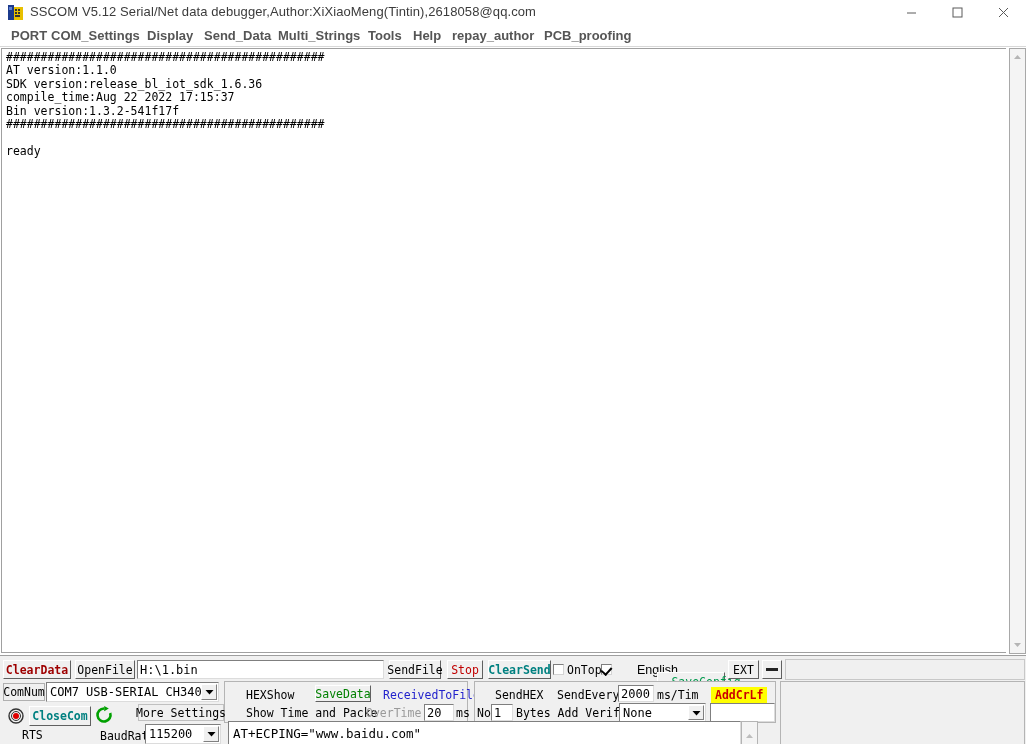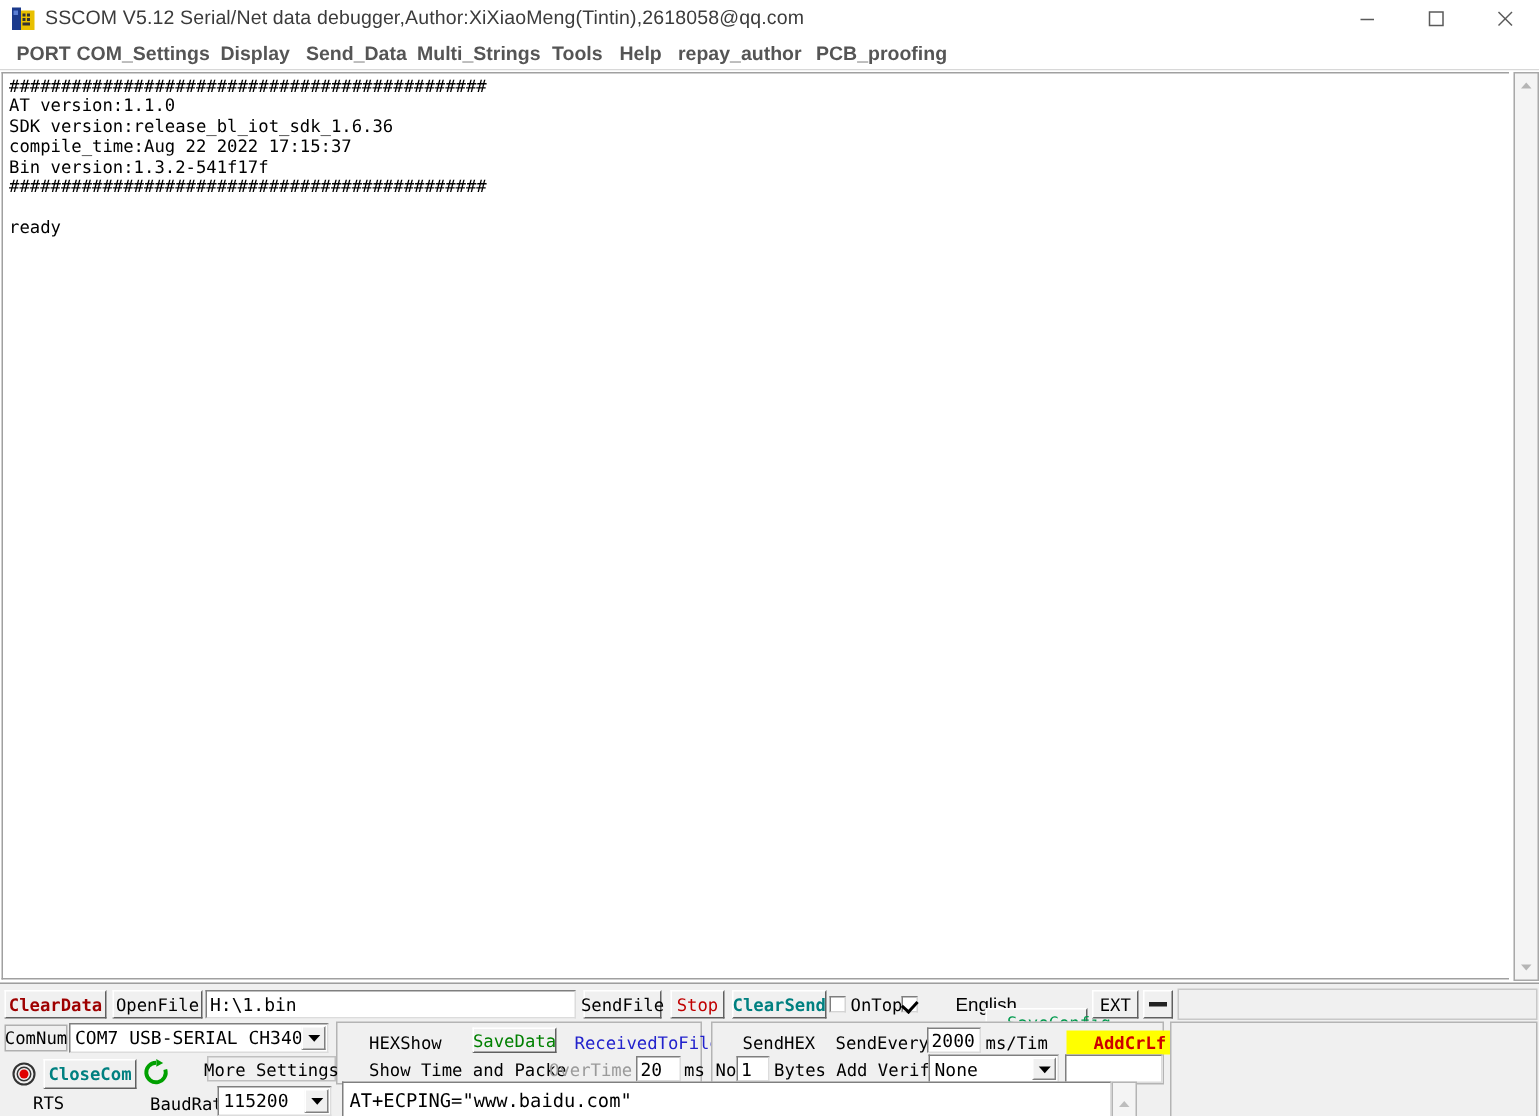--- a/index.html
+++ b/index.html
@@ -190,21 +190,21 @@
     <div class="lbl" style="left:456px;top:50px;">ms</div>
 
     <div class="panel" style="left:474px;top:25px;width:302px;height:42px;border:1px solid #b4b4b4;"></div>
 
     <div class="lbl" style="left:495px;top:32px;">SendHEX</div>
 
     <div class="lbl" style="left:557px;top:32px;">SendEvery:</div>
     <div class="field" style="left:618px;top:29px;width:36px;height:17px;">2000</div>
     <div class="lbl" style="left:657px;top:32px;">ms/Tim</div>
 
-    <div class="lbl" style="left:711px;top:31px;background:#ffff00;color:#cc0000;font-weight:bold;padding:1px 18px;">AddCrLf</div>
+    <div class="lbl" style="left:711px;top:31px;background:#ffff00;color:#cc0000;font-weight:bold;padding:1px 4px;">AddCrLf</div>
 
     <div class="lbl" style="left:477px;top:50px;">No</div>
     <div class="field" style="left:491px;top:48px;width:22px;height:17px;">1</div>
     <div class="lbl" style="left:516px;top:50px;">Bytes Add Verify:</div>
     <div class="combo" style="left:619px;top:47px;width:87px;height:19px;">
       <span>None</span>
       <span class="arrowbox">
         <svg width="9" height="6" viewBox="0 0 9 6">
             <path d="M0.5 1 L8.5 1 L4.5 5.5 Z" fill="#000"></path>
           </svg>

